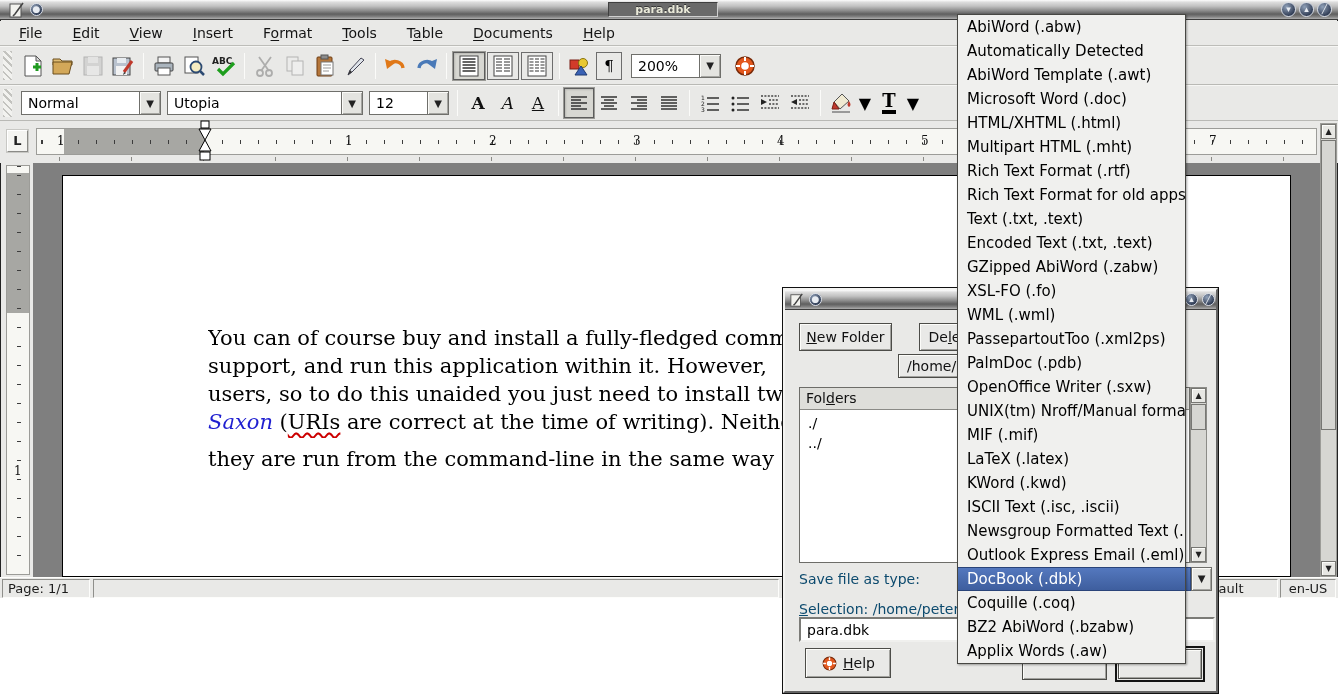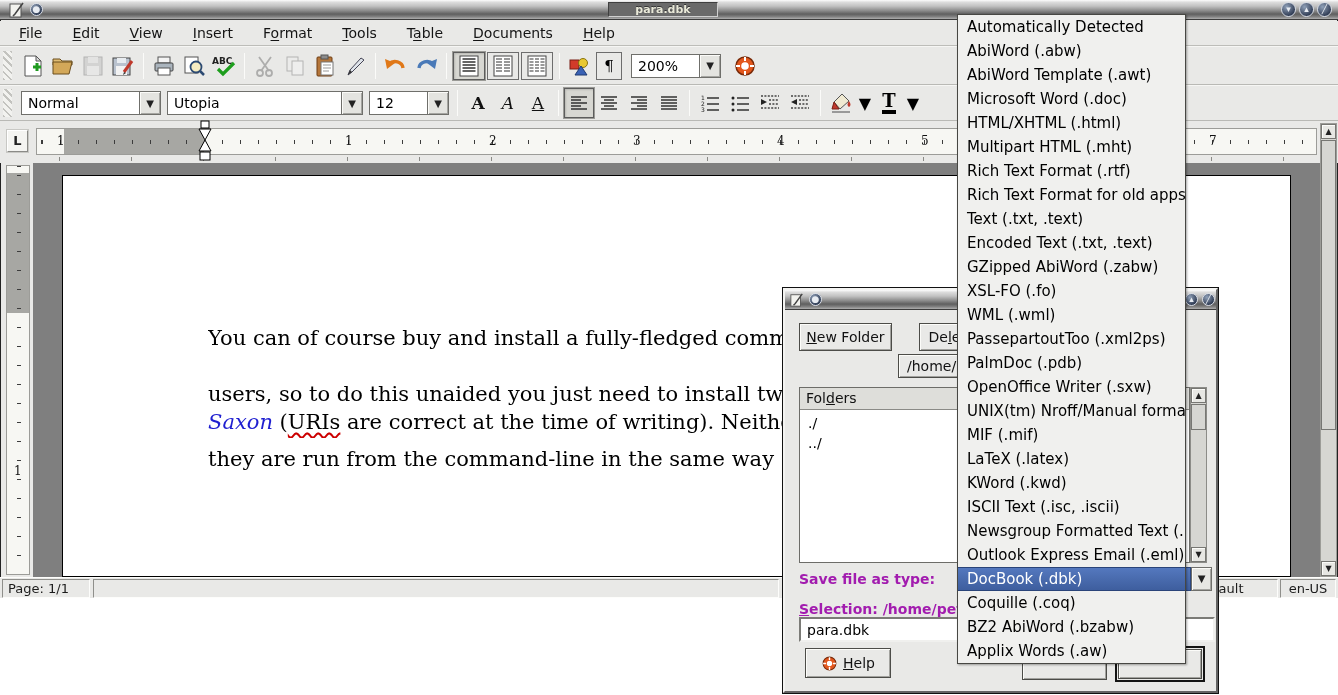--- a/index.html
+++ b/index.html
@@ -97,21 +97,21 @@
   .ssec{position:absolute;top:1px;height:19px;border:1px solid;border-color:#8f8f8b #fdfdfb #fdfdfb #8f8f8b;
      font-size:13px;color:#1c1c1c;line-height:17px;padding:0 5px;white-space:nowrap;overflow:hidden;}
 
   
   .dlg{position:absolute;left:783px;top:288px;width:435px;height:405px;background:#e9e9e7;z-index:40;
      border:2px solid;border-color:#f4f4f2 #636363 #636363 #f4f4f2;outline:1px solid #111;outline-offset:0;}
   .dlg .titlebar{height:20px;}
   .gbtn{position:absolute;background:#e9e9e7;border:1px solid #4c4c48;
      box-shadow:inset 1px 1px 0 #fcfcf9, inset -1px -1px 0 #a2a29e;
      font-size:14px;color:#111;display:flex;align-items:center;justify-content:center;}
-  .dlabel{position:absolute;font-size:14px;color:#a21caf;white-space:nowrap;font-weight:bold;}
+  .dlabel{position:absolute;font-size:14px;color:#0c4a6e;white-space:nowrap;}
   .dinput{position:absolute;background:#fff;border:2px solid;border-color:#7b7b77 #f0f0ee #f0f0ee #7b7b77;
      font-size:14px;color:#000;padding:0 6px;font-family:"DejaVu Sans","Liberation Sans",sans-serif;}
   .folders-frame{position:absolute;left:14px;top:97px;width:391px;height:176px;background:#fff;
      border:1px solid #6d6d69;}
   .folders-header{height:22px;background:#dededa;border-bottom:1px solid #8a8a86;
      font-size:14px;color:#111;padding:2px 6px;}
   .folder-item{font-size:14px;color:#000;padding:2px 8px;}
   .dscroll{position:absolute;left:405px;top:97px;width:17px;height:176px;background:#d6d6d2;
      border:1px solid #8c8c88;}
   .ftype-combo{position:absolute;left:174px;top:277px;width:232px;height:24px;
@@ -416,20 +416,21 @@
 
     <div class="v-ruler" id="v-ruler">
       <div class="v-dark"></div>
       <div class="vticks"></div>
     <div class="vnum" style="top: 298px;">1</div>
       </div>
 
     <div class="doc-area">
       <div class="page">
         <div class="docline" style="top:150px">You can of course buy and install a fully-fledged commercial</div>
+        <div class="docline" style="top:178px">support, and run this application within it. However, </div>
         <div class="docline" style="top:206px">users, so to do this unaided you just need to install two</div>
         <div class="docline" style="top:234px"><span class="doclink">Saxon</span><span> (</span><span class="wavy">URIs</span><span> are correct at the time of writing). Neither</span></div>
         <div class="docline" style="top:271px">they are run from the command-line in the same way</div>
       </div>
     </div>
 
     <div class="vscroll">
       <div class="sarrow" style="top:0">▲</div>
       <div class="sthumb" style="top:16px;height:290px"></div>
       <div class="sarrow" style="bottom:0">▼</div>
@@ -490,22 +491,22 @@
       <span><u>H</u>elp</span>
     </div>
 
     <div class="gbtn" style="left:237px;top:358px;width:85px;height:32px"></div>
     <div class="default-ring" style="left:330px;top:356px;width:90px;height:36px">
       <div class="gbtn" style="left:1px;top:1px;right:1px;bottom:1px;width:auto;height:auto"></div>
     </div>
   </div>
 
   <div class="format-dropdown" id="format-dropdown">
+      <div class="dd-item">AbiWord (.abw)</div>
       <div class="dd-item">Automatically Detected</div>
-      <div class="dd-item">AbiWord (.abw)</div>
       <div class="dd-item">AbiWord Template (.awt)</div>
       <div class="dd-item">Microsoft Word (.doc)</div>
       <div class="dd-item">HTML/XHTML (.html)</div>
       <div class="dd-item">Multipart HTML (.mht)</div>
       <div class="dd-item">Rich Text Format (.rtf)</div>
       <div class="dd-item">Rich Text Format for old apps (.rtf)</div>
       <div class="dd-item">Text (.txt, .text)</div>
       <div class="dd-item">Encoded Text (.txt, .text)</div>
       <div class="dd-item">GZipped AbiWord (.zabw)</div>
       <div class="dd-item">XSL-FO (.fo)</div>

